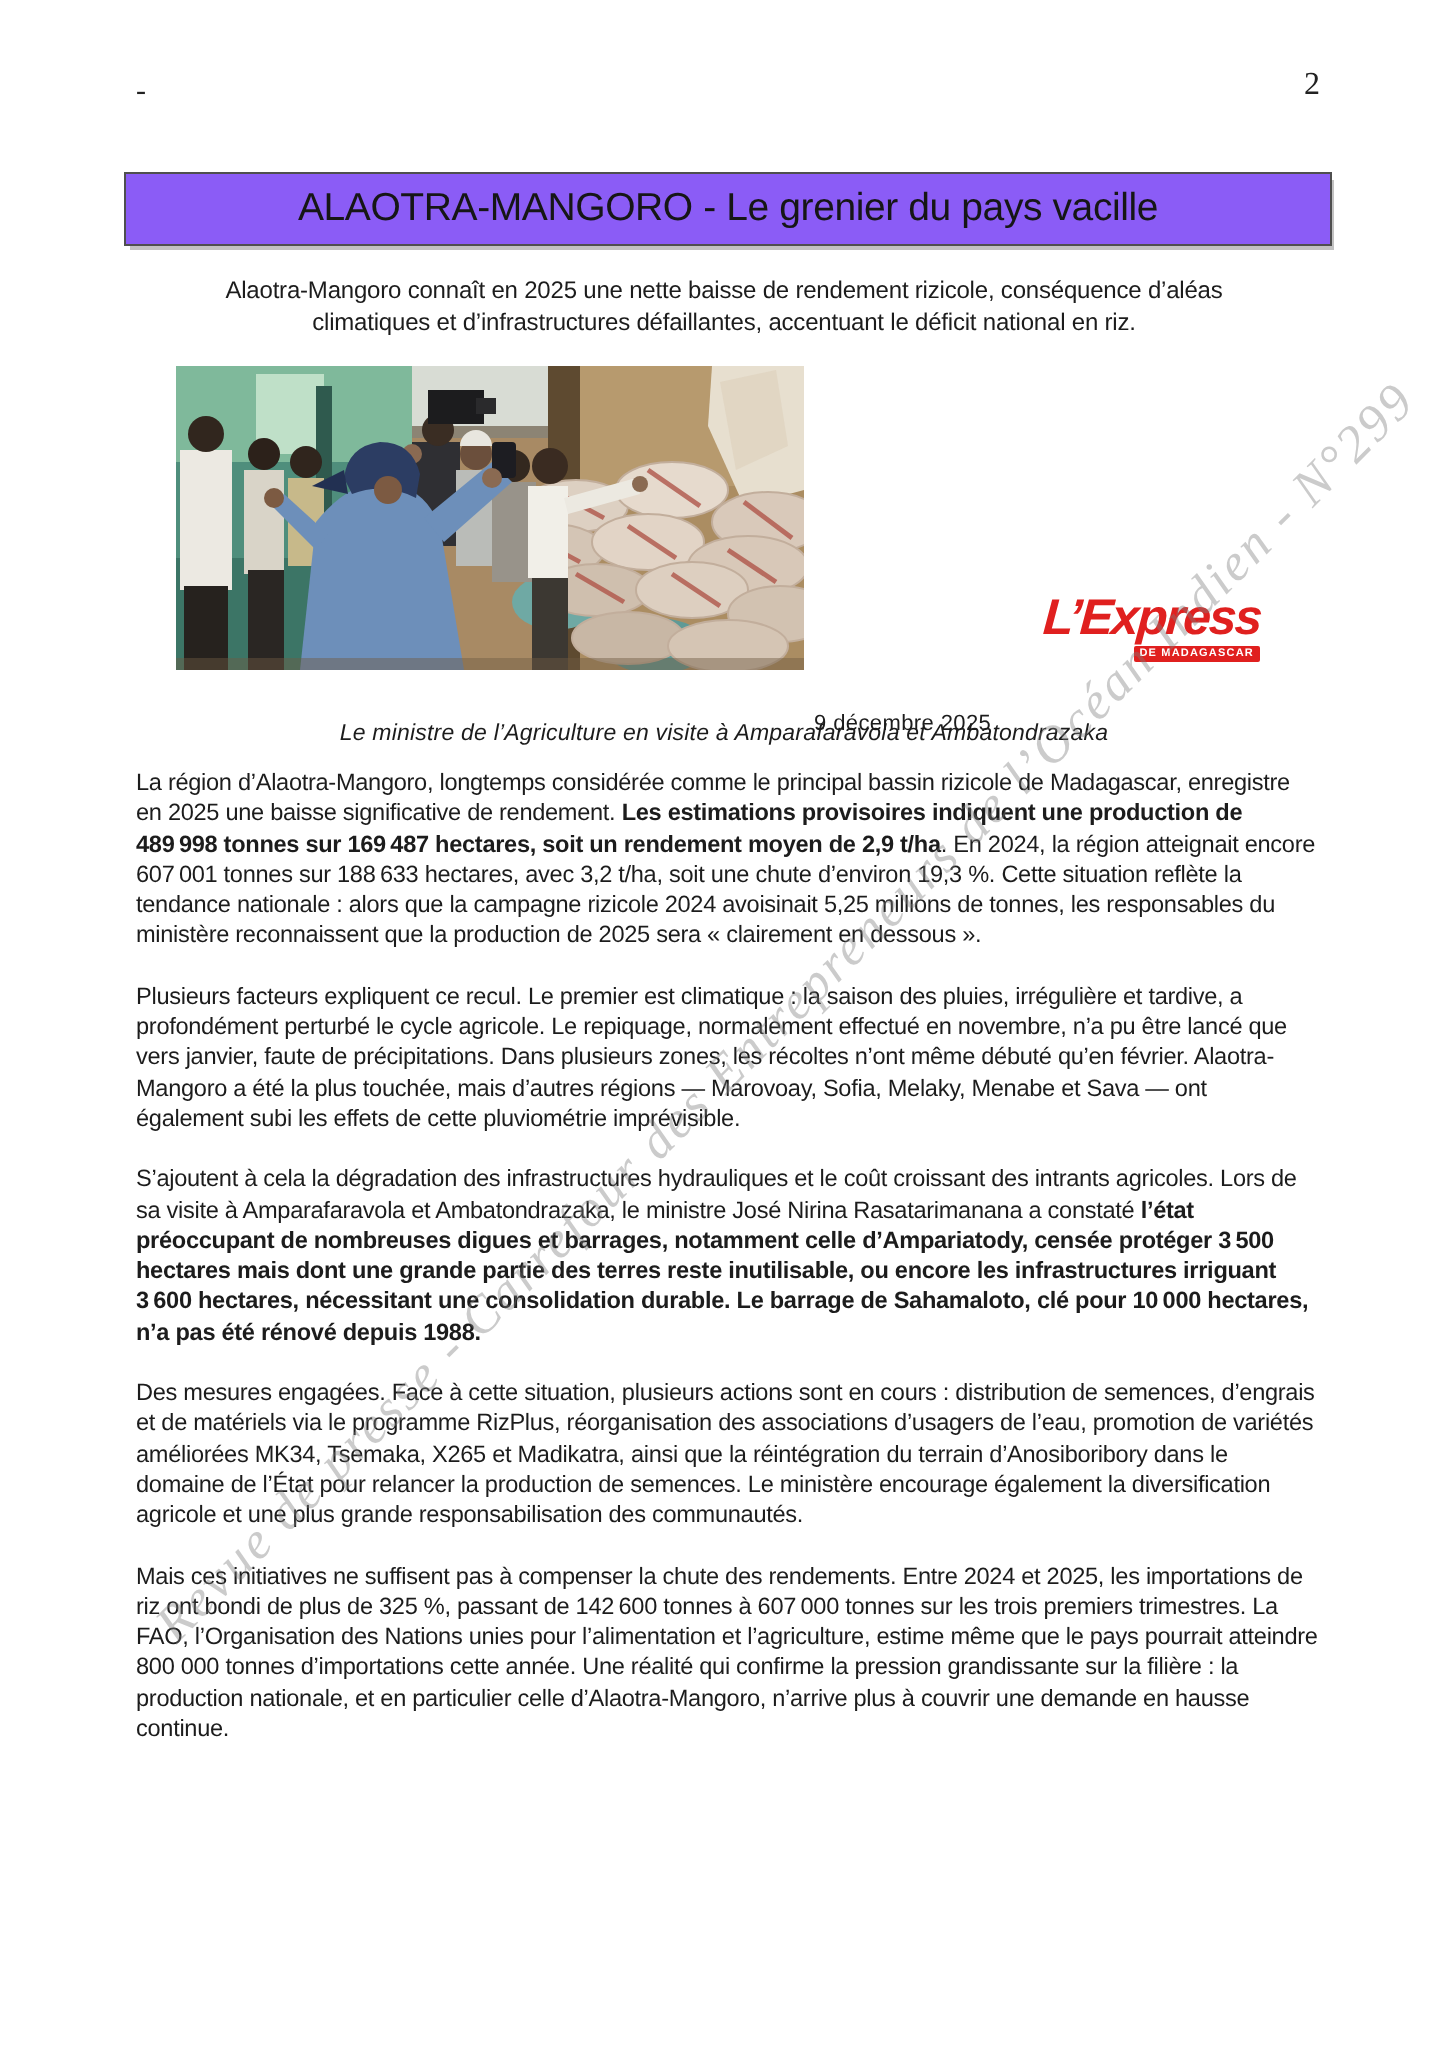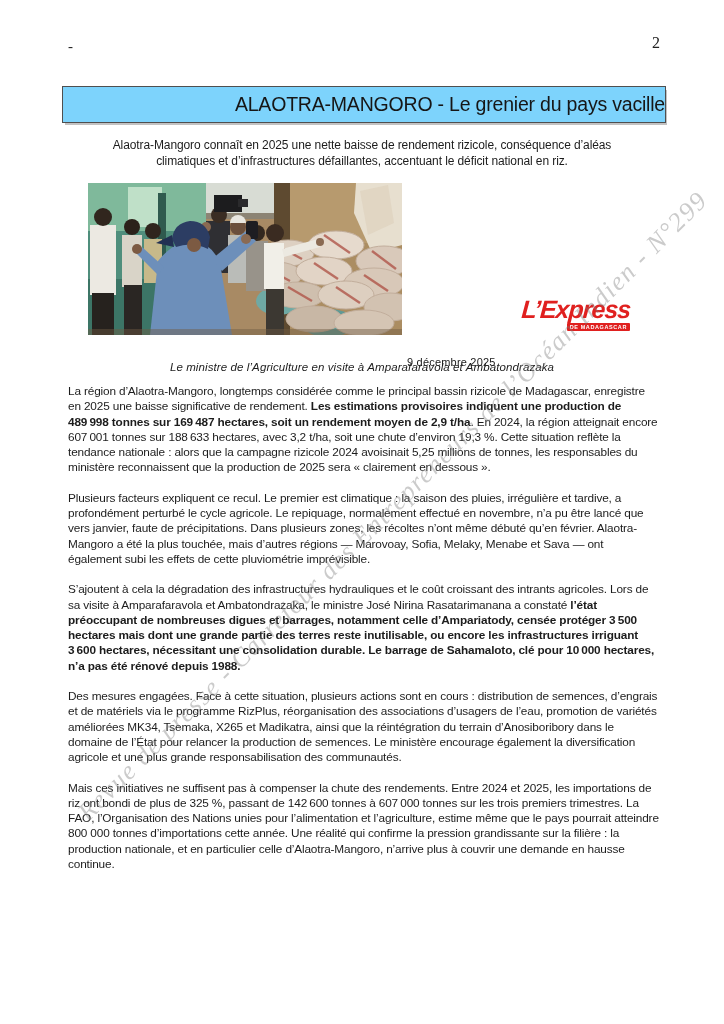--- a/index.html
+++ b/index.html
@@ -22,22 +22,22 @@
     position:absolute;right:64px;top:34px;
     font-family:"Liberation Serif","DejaVu Serif",serif;
     font-size:16px;color:#222;
   }
   
   .title-box{
     position:absolute;left:62px;top:86px;width:604px;height:37px;
     box-sizing:border-box;
     border:1px solid #4f4f4f;
     box-shadow:2px 3px 0 -1px #c2c2c2;
-    display:flex;align-items:center;justify-content:flex-end;
-    background:#7dd3fc;
+    display:flex;align-items:center;justify-content:center;
+    background:#8b5cf6;
   }
   .title-box span{
     font-size:19.5px;letter-spacing:-0.2px;color:#161616;
   }
   
   .intro{
     position:absolute;left:82px;top:137px;width:560px;
     text-align:center;
     font-size:12px;line-height:16px;letter-spacing:-0.1px;
   }

